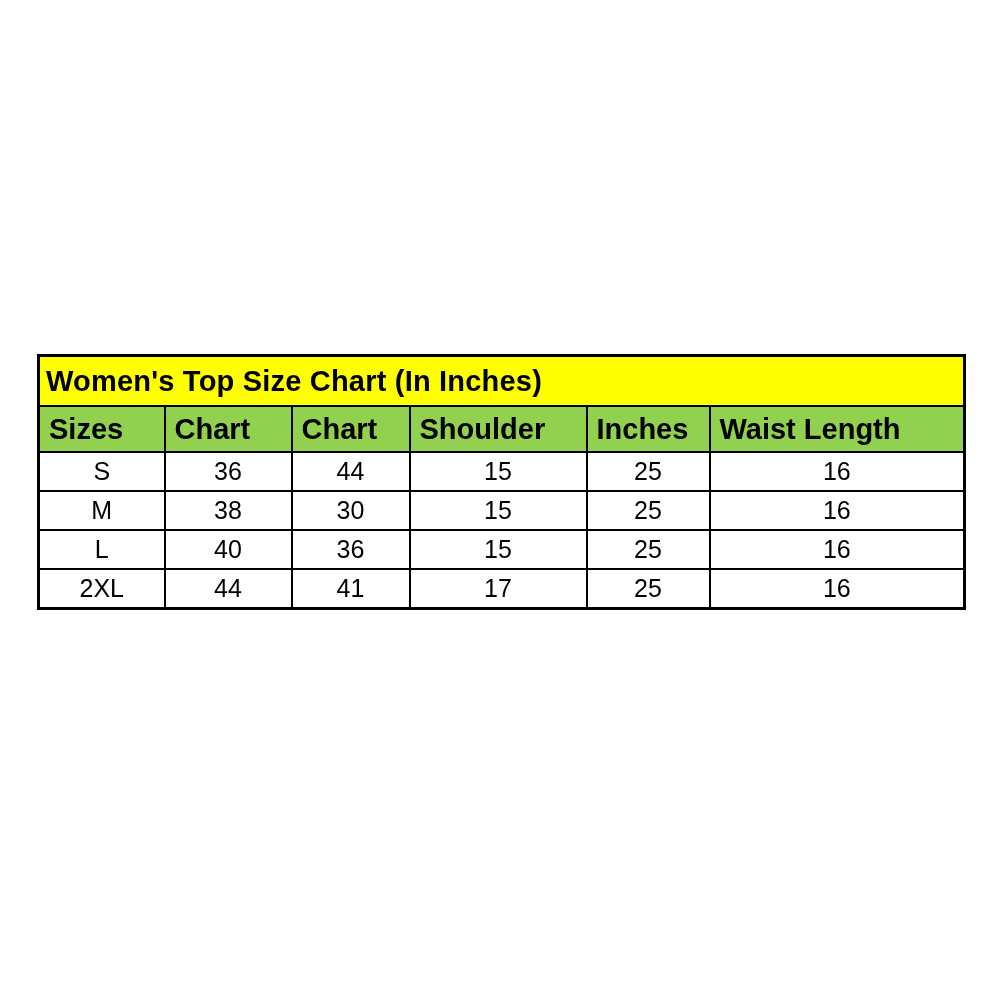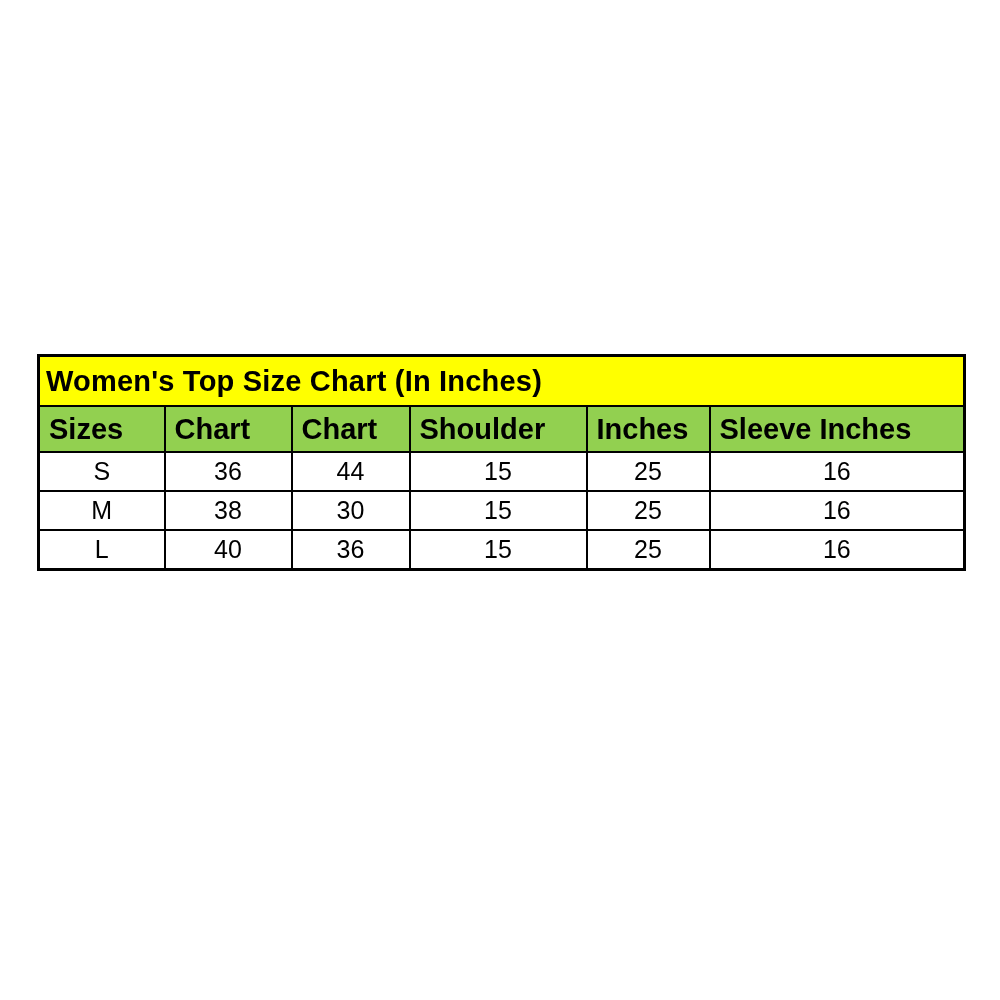--- a/index.html
+++ b/index.html
@@ -70,21 +70,21 @@
     <tbody>
       <tr class="title-row">
         <td colspan="6">Women's Top Size Chart (In Inches)</td>
       </tr>
       <tr class="header-row">
         <th>Sizes</th>
         <th>Chart</th>
         <th>Chart</th>
         <th>Shoulder</th>
         <th>Inches</th>
-        <th>Sleeve Inches</th>
+        <th>Waist Length</th>
       </tr>
       <tr class="data-row">
         <td>S</td>
         <td>36</td>
         <td>44</td>
         <td>15</td>
         <td>25</td>
         <td>16</td>
       </tr>
       <tr class="data-row">
@@ -96,15 +96,23 @@
         <td>16</td>
       </tr>
       <tr class="data-row">
         <td>L</td>
         <td>40</td>
         <td>36</td>
         <td>15</td>
         <td>25</td>
         <td>16</td>
       </tr>
+      <tr class="data-row">
+        <td>2XL</td>
+        <td>44</td>
+        <td>41</td>
+        <td>17</td>
+        <td>25</td>
+        <td>16</td>
+      </tr>
     </tbody>
   </table>
 </div>
 
 </body></html>

